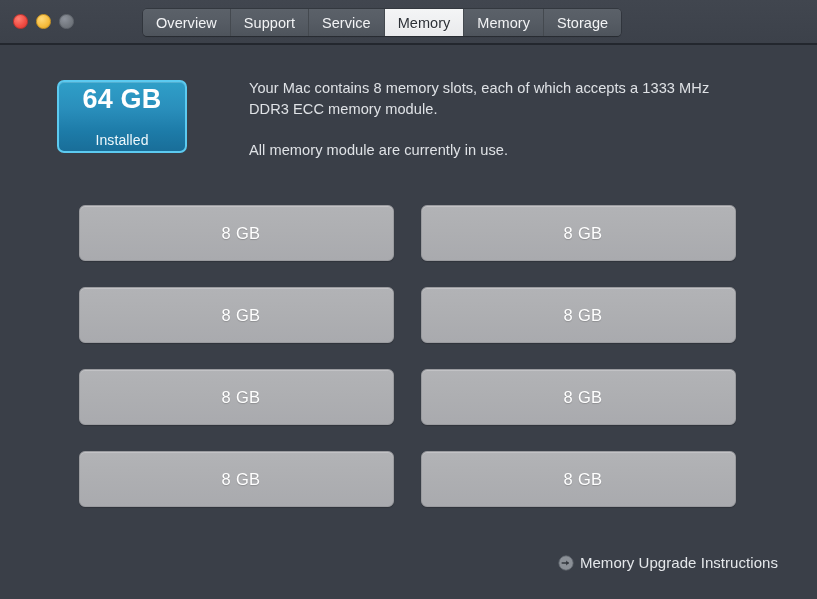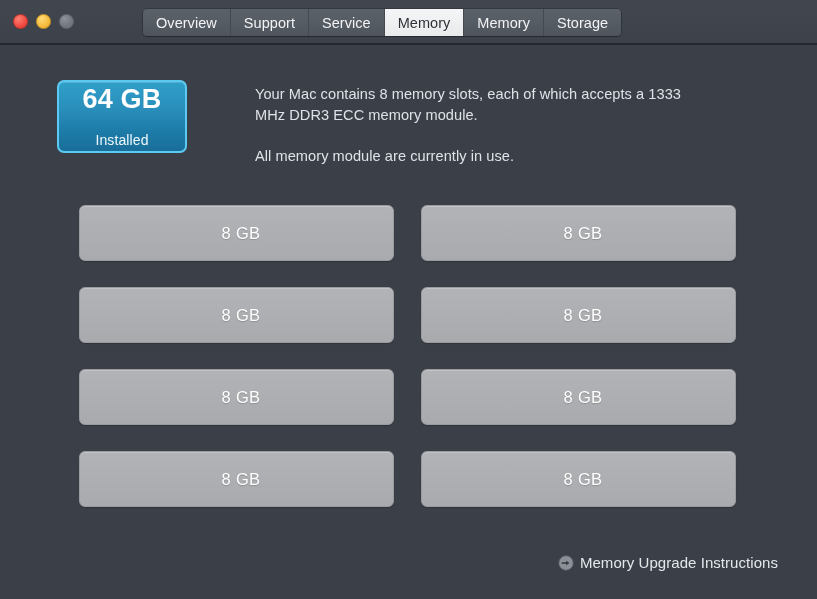--- a/index.html
+++ b/index.html
@@ -140,21 +140,21 @@
   .desc {
     position: absolute;
     left: 249px;
     top: 33px;
     width: 470px;
     color: #dfe2e6;
     font-size: 14.6px;
     line-height: 20.5px;
     letter-spacing: 0.05px;
   }
-  .desc p { margin: 6px; }
+  .desc p { margin: 0; }
   .desc p.second { margin-top: 21px; }
 
   
   .slots {
     position: absolute;
     left: 79px;
     top: 160px;
     width: 657px;
     display: grid;
     grid-template-columns: 315px 315px;

